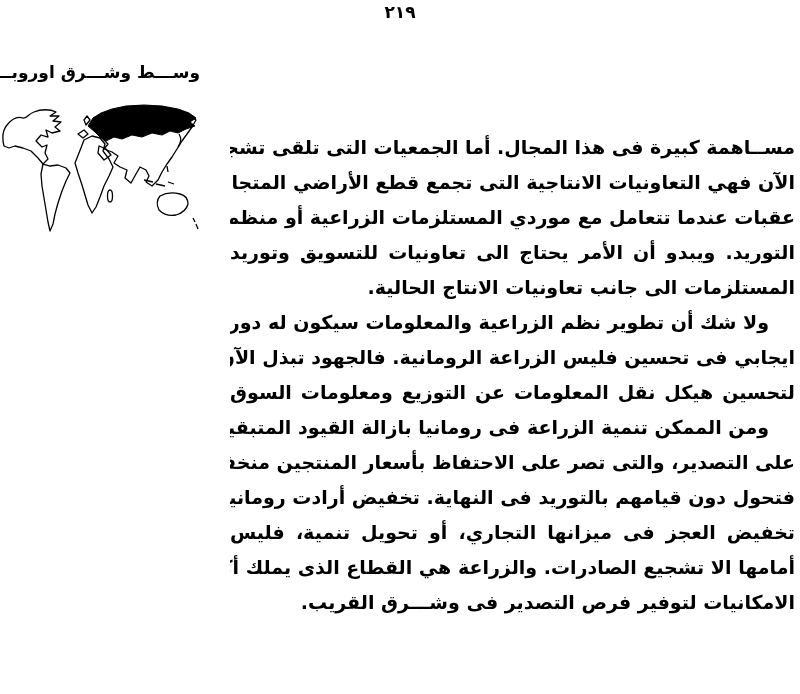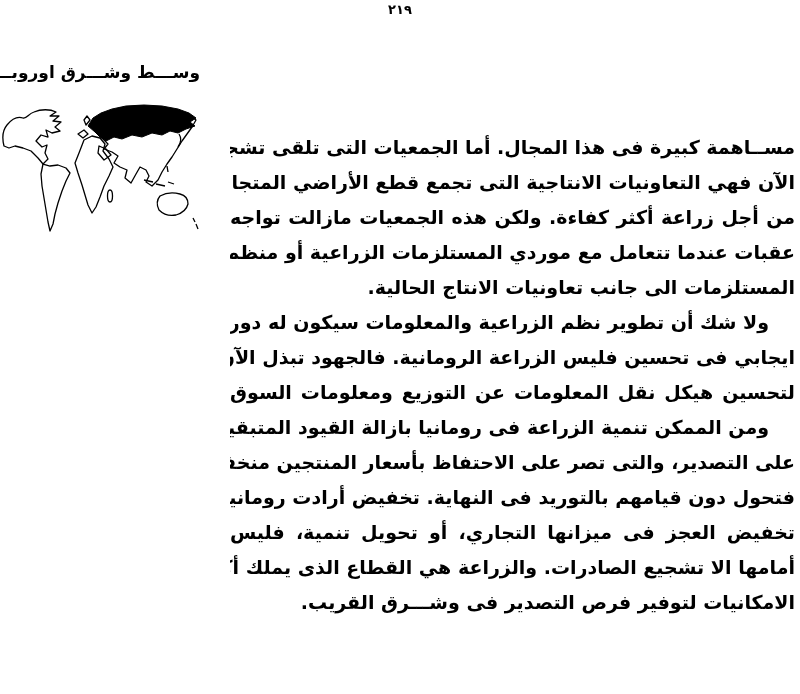--- a/index.html
+++ b/index.html
@@ -4,21 +4,21 @@
 <style>
   html,body{margin:0;padding:0;}
   body{
     width:800px;height:694px;position:relative;overflow:hidden;
     background:#ffffff;color:#000000;
     font-family:"DejaVu Sans","Liberation Sans",sans-serif;
   }
   .page{position:absolute;inset:0;background:#ffffff;}
   .page-number{
     position:absolute;top:2px;left:0;width:800px;
-    text-align:center;font-size:13px;font-weight:700;letter-spacing:2px;
+    text-align:center;font-size:17px;font-weight:700;letter-spacing:2px;
   }
   .map-caption{
     position:absolute;top:62px;right:600px;left:8px;
     direction:rtl;text-align:right;
     font-size:17px;font-weight:700;white-space:nowrap;
   }
   .world-map{
     position:absolute;top:104px;left:0;width:206px;height:132px;
   }
   .world-map svg{display:block;width:100%;height:100%;}
@@ -74,22 +74,22 @@
 
       <path class="outline" d="M160,92 Q155,98 159,106 Q166,113 176,111 Q186,108 188,100 Q188,92 180,90 Q169,87 160,92 Z"></path>
 
       <path class="outline" d="M193,114 L195,118 M196,120 L198,125"></path>
     </svg>
   </div>
 
   <div class="text-block">
       <div class="line">مســاهمة كبيرة فى هذا المجال. أما الجمعيات التى تلقى تشجيعا</div>
       <div class="line">الآن فهي التعاونيات الانتاجية التى تجمع قطع الأراضي المتجاورة،</div>
-      <div class="line">من أجل زراعة أكثر كفاءة. ولكن هذه الجمعيات مازالت تواجه</div>
       <div class="line">عقبات عندما تتعامل مع موردي المستلزمات الزراعية أو منظمات</div>
+      <div class="line">التوريد. ويبدو أن الأمر يحتاج الى تعاونيات للتسويق وتوريد</div>
       <div class="line last">المستلزمات الى جانب تعاونيات الانتاج الحالية.</div>
       <div class="line indent">ولا شك أن تطوير نظم الزراعية والمعلومات سيكون له دور</div>
       <div class="line">ايجابي فى تحسين فليس الزراعة الرومانية. فالجهود تبذل الآن</div>
       <div class="line">لتحسين هيكل نقل المعلومات عن التوزيع ومعلومات السوق</div>
       <div class="line indent">ومن الممكن تنمية الزراعة فى رومانيا بازالة القيود المتبقية</div>
       <div class="line">على التصدير، والتى تصر على الاحتفاظ بأسعار المنتجين منخفضة</div>
       <div class="line">فتحول دون قيامهم بالتوريد فى النهاية. تخفيض أرادت رومانيا</div>
       <div class="line">تخفيض العجز فى ميزانها التجاري، أو تحويل تنمية، فليس</div>
       <div class="line">أمامها الا تشجيع الصادرات. والزراعة هي القطاع الذى يملك أكبر</div>
       <div class="line last">الامكانيات لتوفير فرص التصدير فى وشـــرق القريب.</div>

